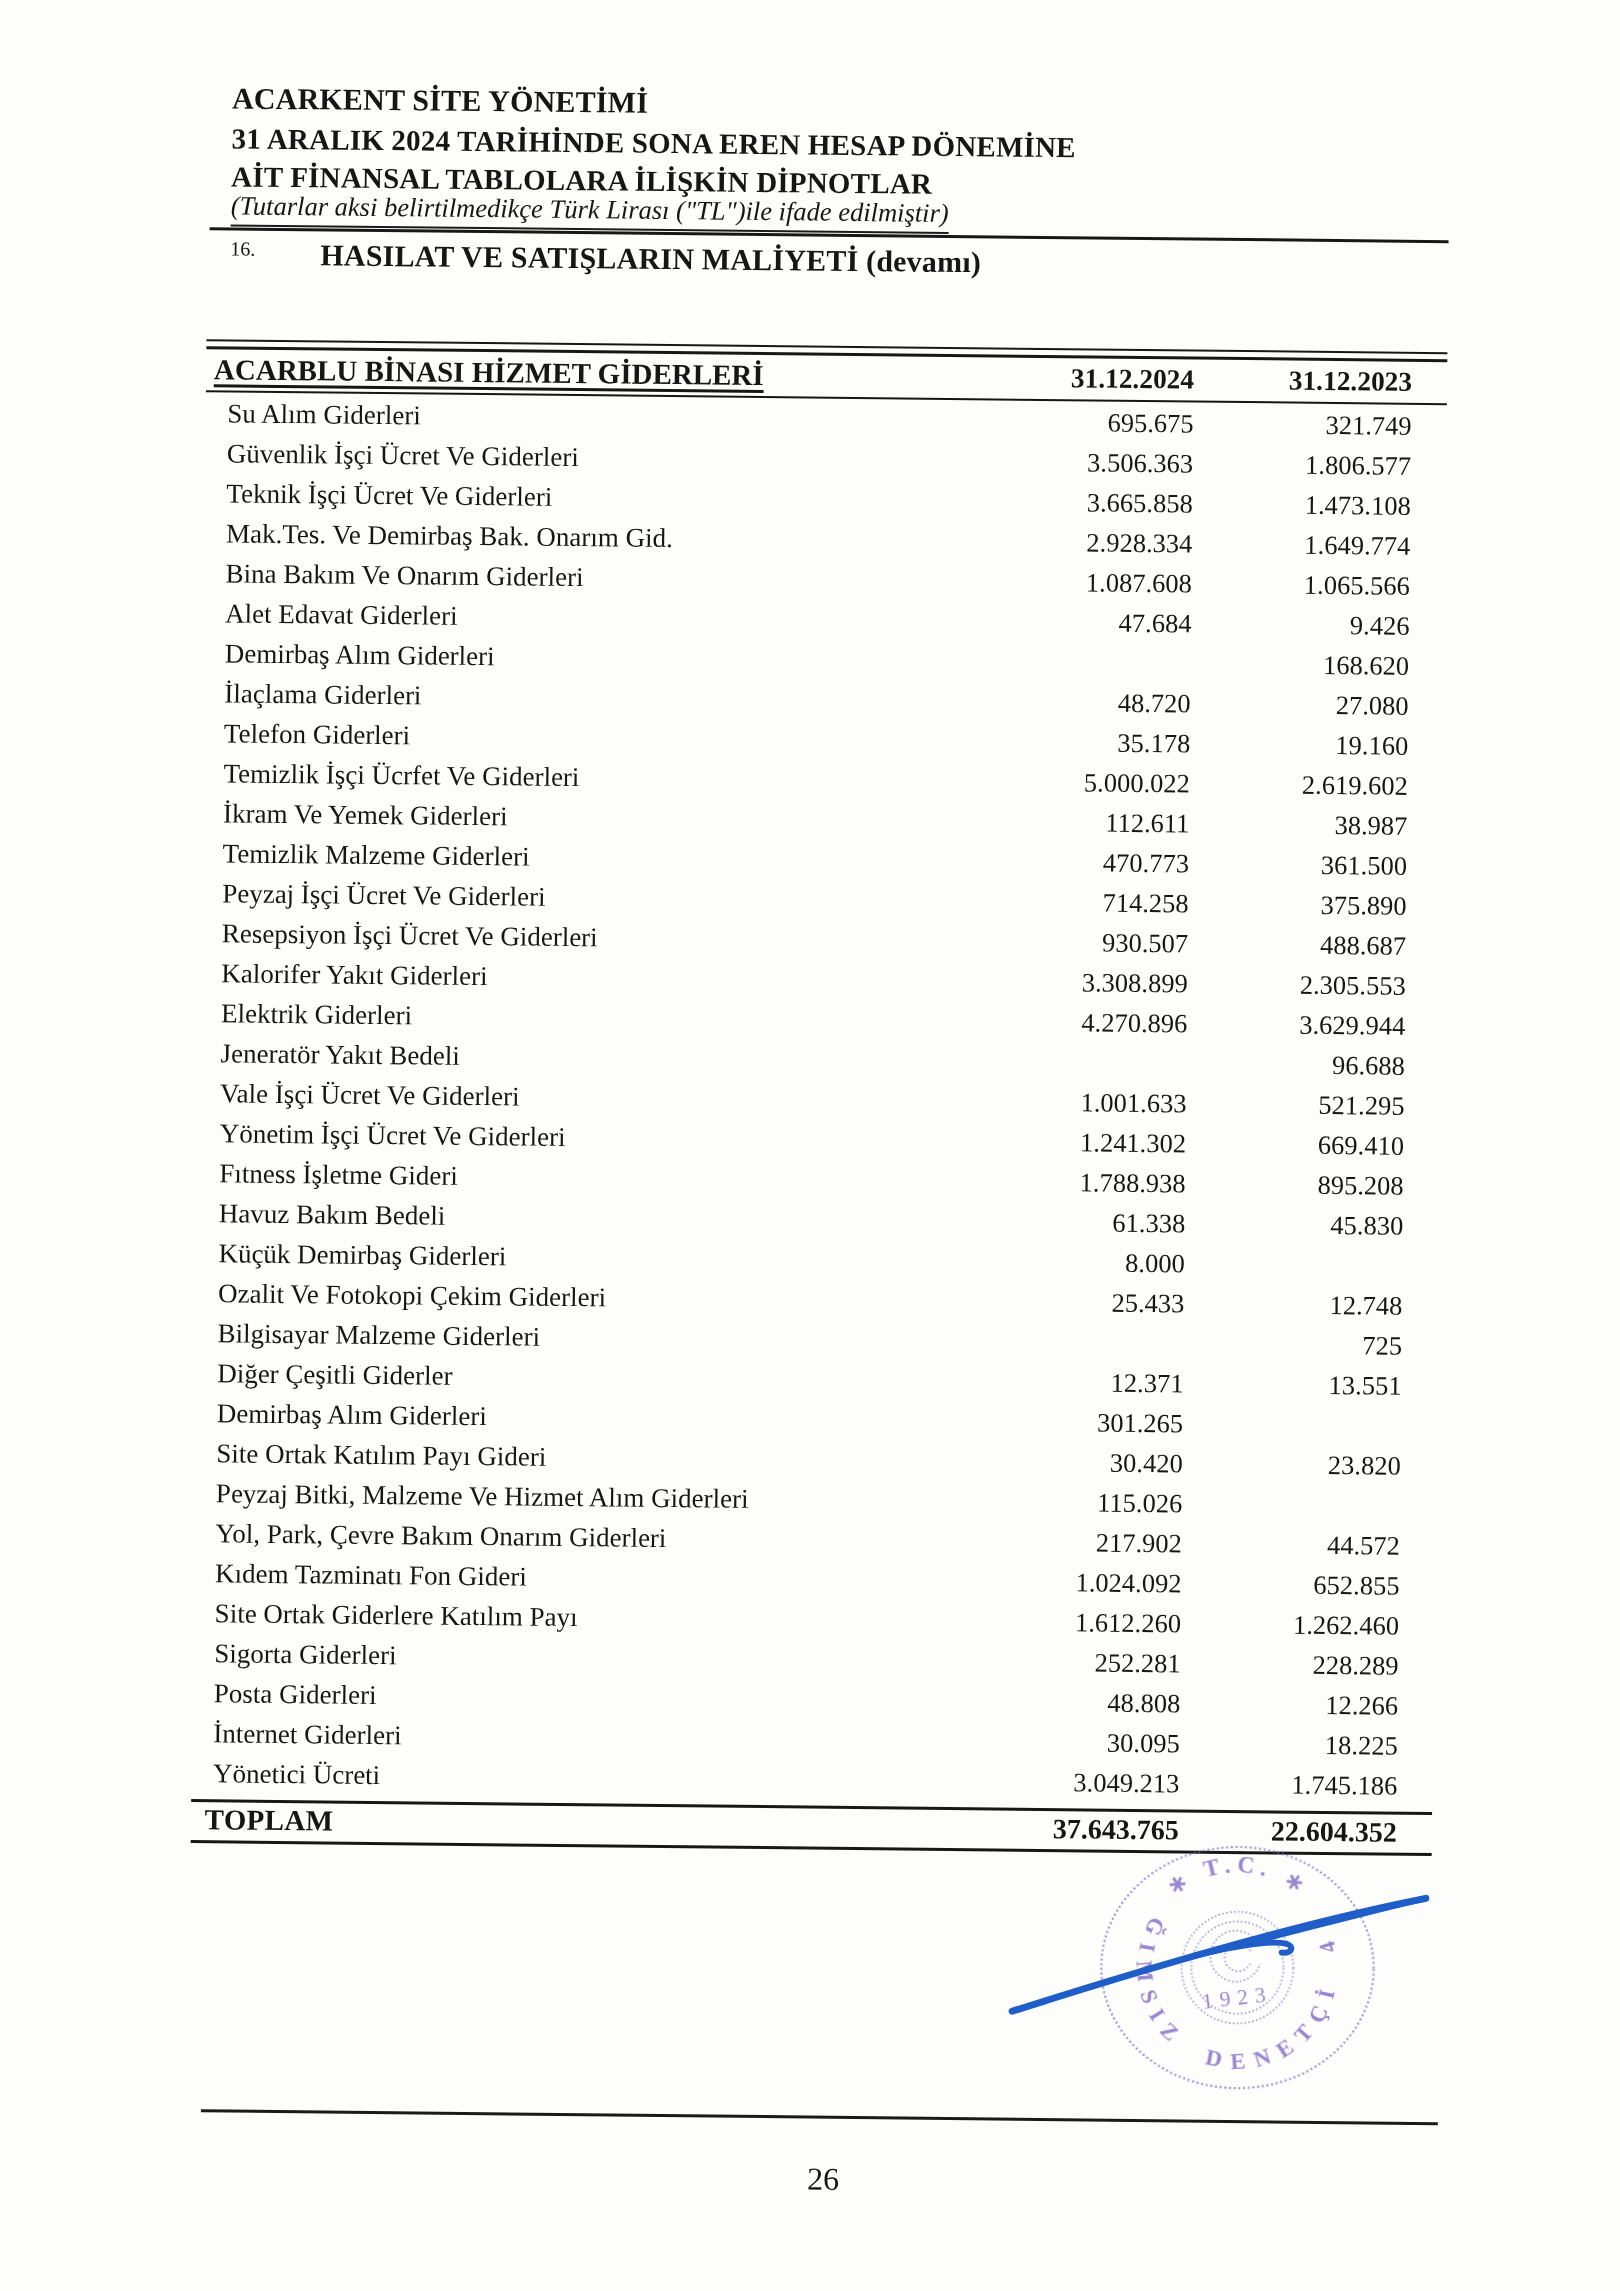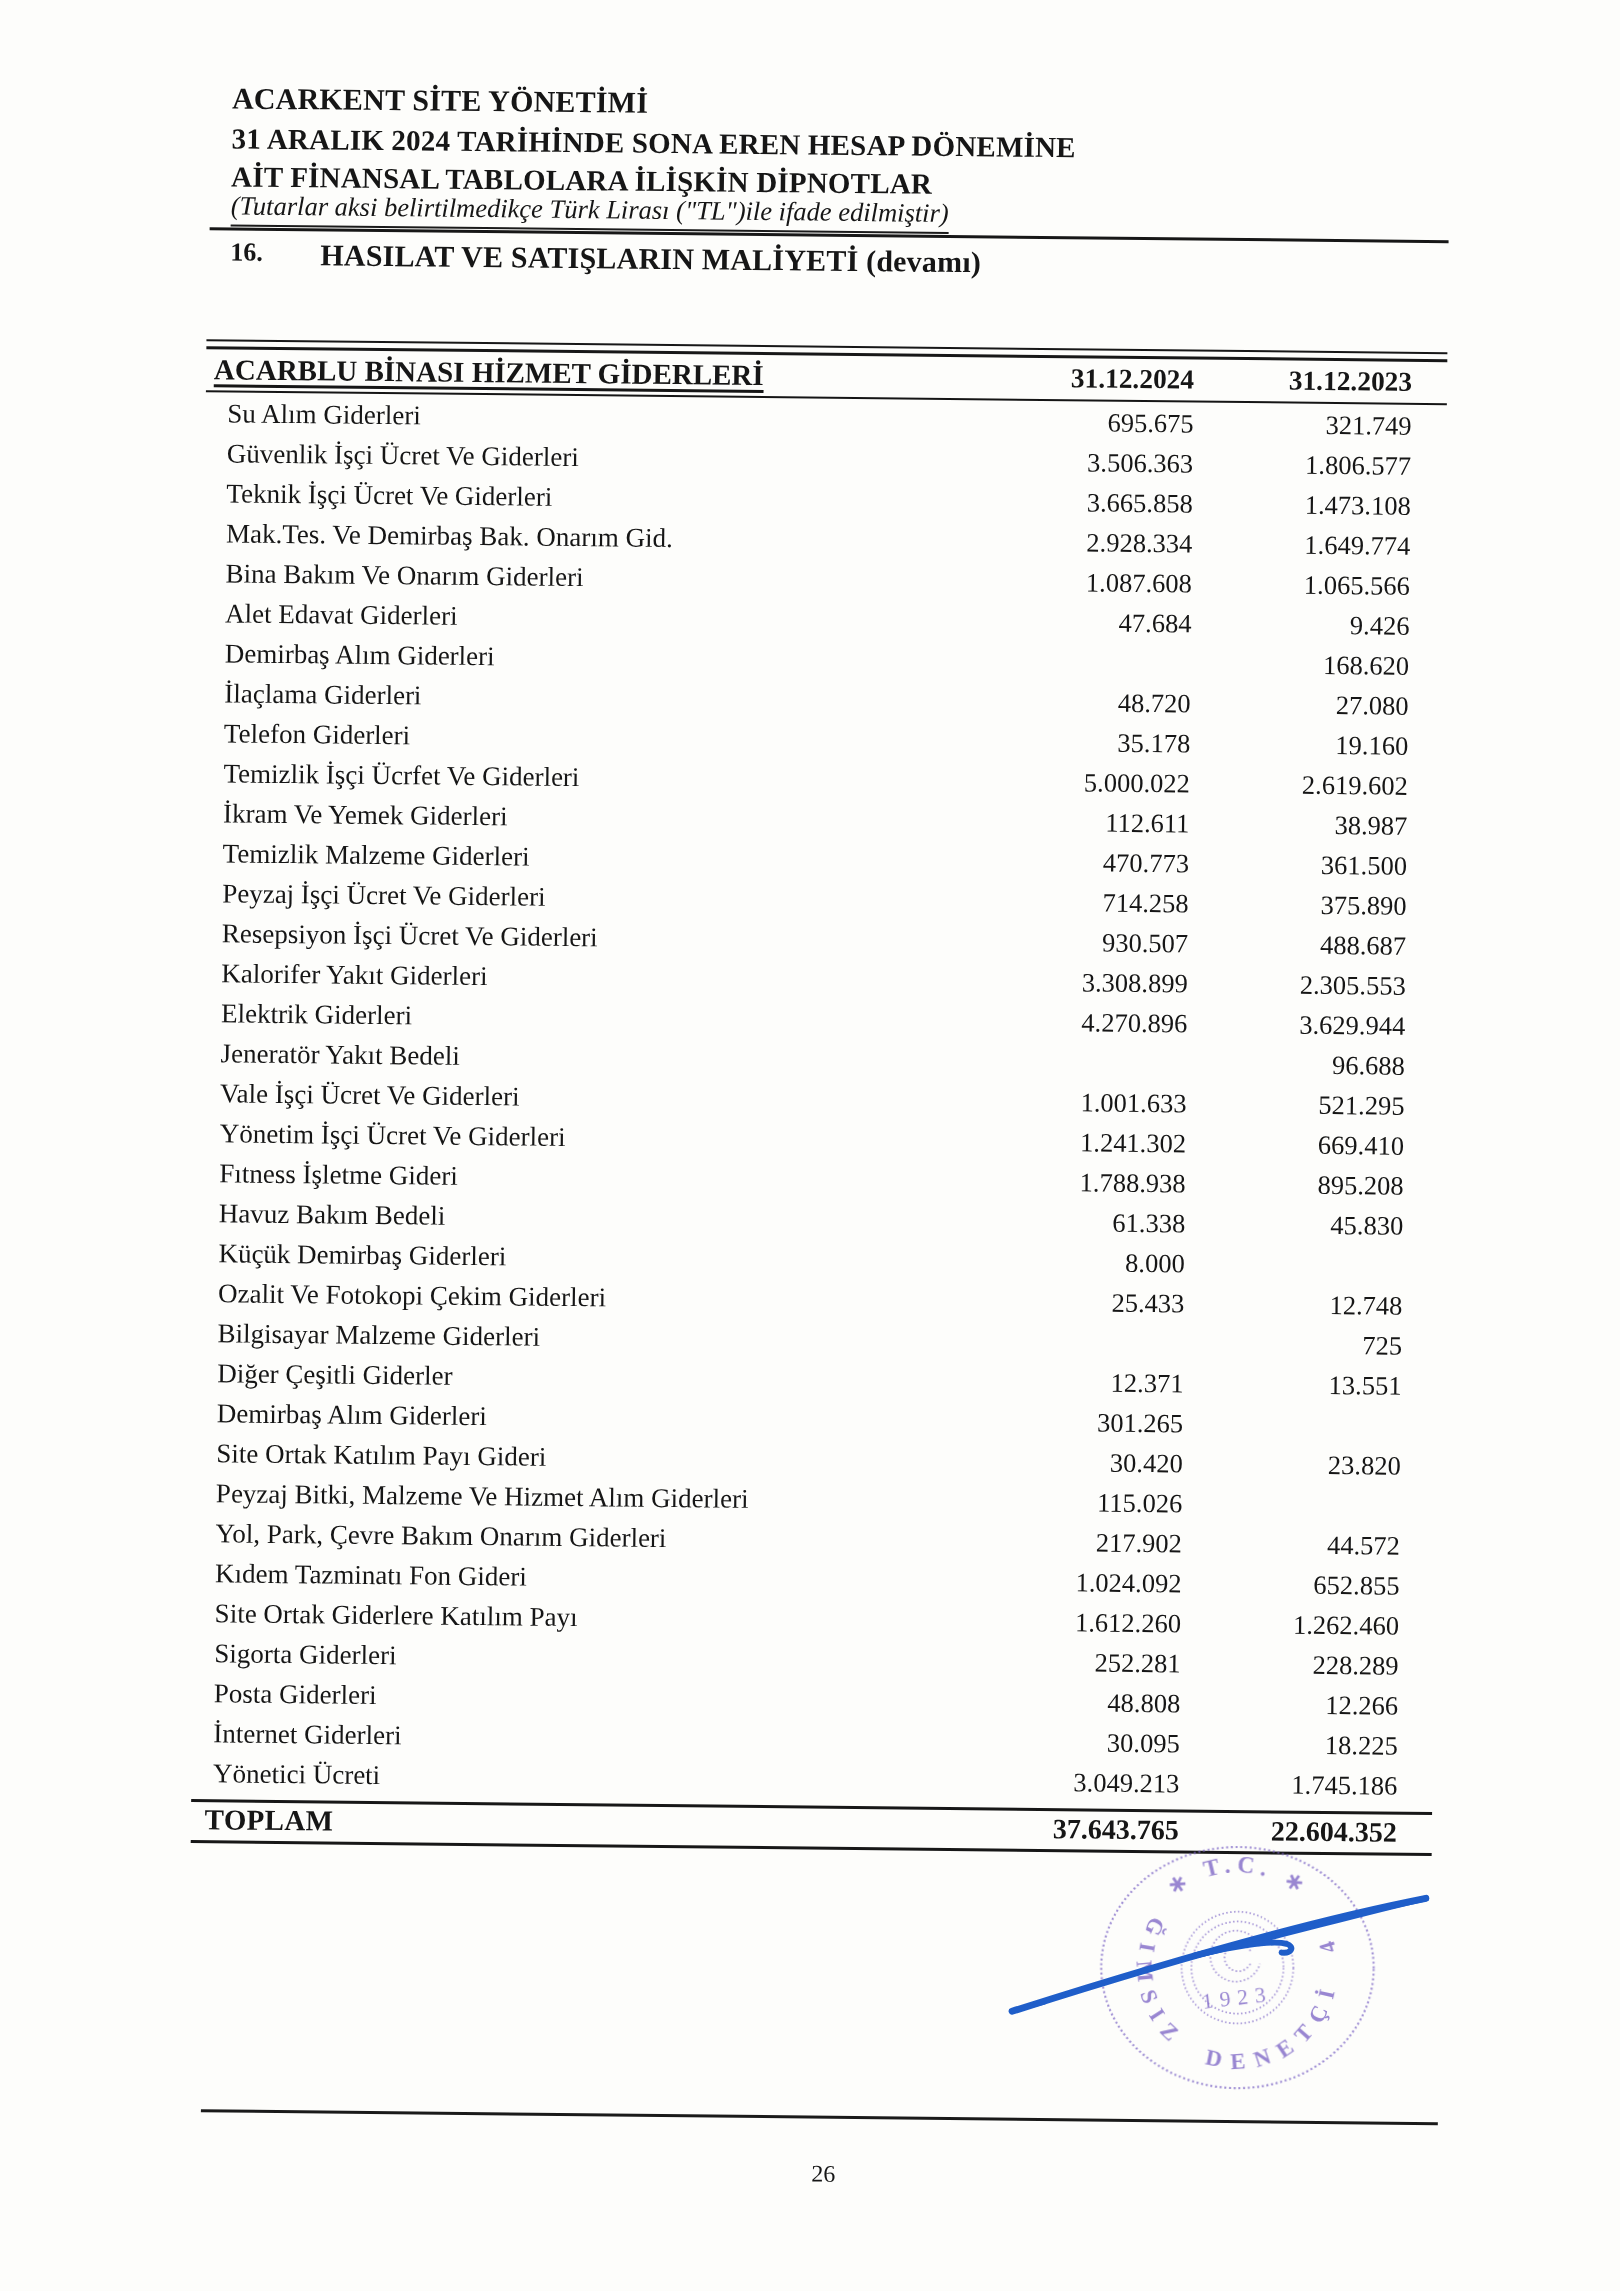--- a/index.html
+++ b/index.html
@@ -5,42 +5,42 @@
   html,body{margin:0;padding:0;background:#fdfdfb;width:1620px;height:2292px;overflow:hidden;}
   .sheet{position:absolute;left:0;top:0;width:1620px;height:2292px;
          font-family:"Liberation Serif","DejaVu Serif",serif;color:#161616;
          transform:rotate(0.6deg);transform-origin:0 0;}
   .abs{position:absolute;}
   
   .hline{font-weight:bold;font-size:29px;line-height:39px;letter-spacing:0.2px;}
   .hline1{font-size:30px;}
   .note{font-style:italic;font-size:26.5px;border-bottom:2px solid #1a1a1a;padding-bottom:2.9px;}
   .rule{background:#171717;height:2.9px;}
-  .section-num{font-weight:bold;font-size:26px;}
+  .section-num{font-weight:normal;font-size:20px;}
   .section-title{font-weight:bold;font-size:30px;letter-spacing:0.2px;}
   
   .tablewrap{position:absolute;left:210px;top:337px;width:1241px;}
   .toprule1{height:2px;background:#171717;margin-bottom:4.9px;}
   .toprule2{height:2.9px;background:#171717;}
   .thead{display:flex;align-items:center;height:41px;border-bottom:2.9px solid #151515;padding-right:35px;}
   .thead .ttl{flex:1;padding-left:7.8px;font-weight:bold;font-size:29px;text-decoration:underline;
               text-underline-offset:4.9px;text-decoration-thickness:2.5px;}
   .coldate{width:218px;text-align:right;font-weight:bold;font-size:27.4px;}
   .tbody{padding-top:2px;}
   .trow{display:flex;align-items:center;height:40px;padding-right:35px;}
   .trow .lbl{flex:1;padding-left:21.6px;font-size:27px;white-space:nowrap;}
   .num{width:218px;text-align:right;font-size:26.5px;font-variant-numeric:tabular-nums;}
   .totrule{height:2.9px;background:#171717;margin-top:4.9px;}
   .totrow{display:flex;align-items:center;height:36px;padding-right:35px;font-weight:bold;}
   .totrow .lbl{flex:1;padding-left:13.7px;font-size:29px;letter-spacing:0.3px;}
   .totrow .num{font-size:28px;font-weight:bold;}
   .totrule2{height:2.9px;background:#171717;margin-top:2.9px;}
   
   .bottomrule{position:absolute;left:223px;top:2107px;width:1237px;height:2.9px;background:#1a1a1a;}
-  .pagenum{position:absolute;left:807px;top:2152px;width:78px;text-align:center;font-size:24px;}
+  .pagenum{position:absolute;left:807px;top:2152px;width:78px;text-align:center;font-size:32px;}
   
   .stamp{position:absolute;left:1111px;top:1827px;filter:blur(0.4px);opacity:.92;}
   .stamp .ring{stroke:var(--stamp-color);fill:none;stroke-dasharray:2 2.8;stroke-width:2.2;opacity:.8;}
   .stamp .thin{stroke-width:1.8;stroke-dasharray:1.6 2.4;opacity:.7;}
   .stamp text{fill:var(--stamp-color);opacity:.85;font-family:"Liberation Serif",serif;}
   .ringtext{font-size:23px;letter-spacing:11px;word-spacing:14px;font-weight:bold;}
   .toptext{font-size:24px;letter-spacing:6px;font-weight:bold;}
   .yeartext{font-size:22px;letter-spacing:7px;}
   .sig{position:absolute;left:1000px;top:1852px;}
   .sig path{stroke:var(--sig-color);fill:none;stroke-linecap:round;stroke-linejoin:round;}

